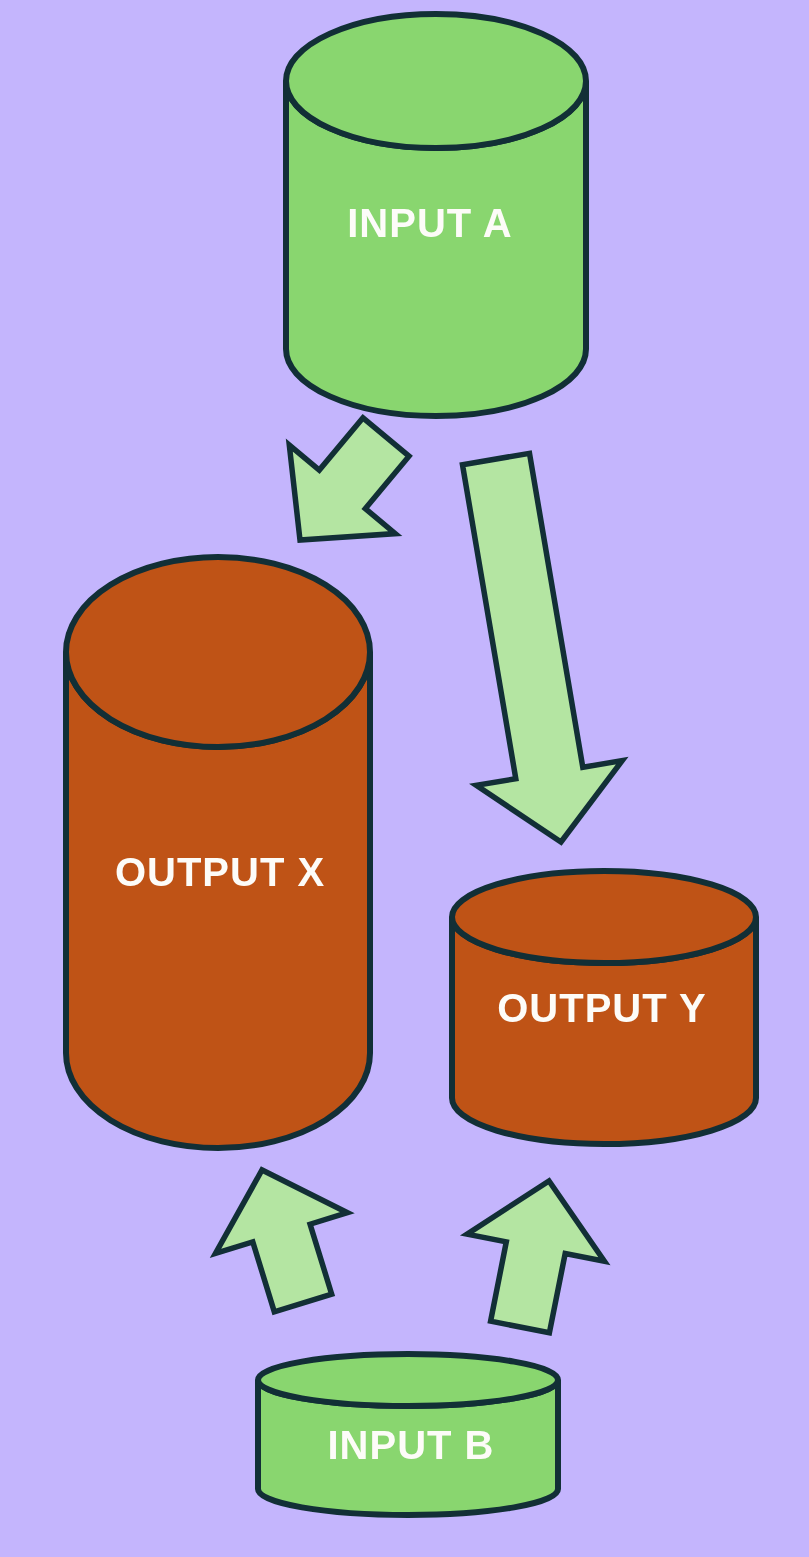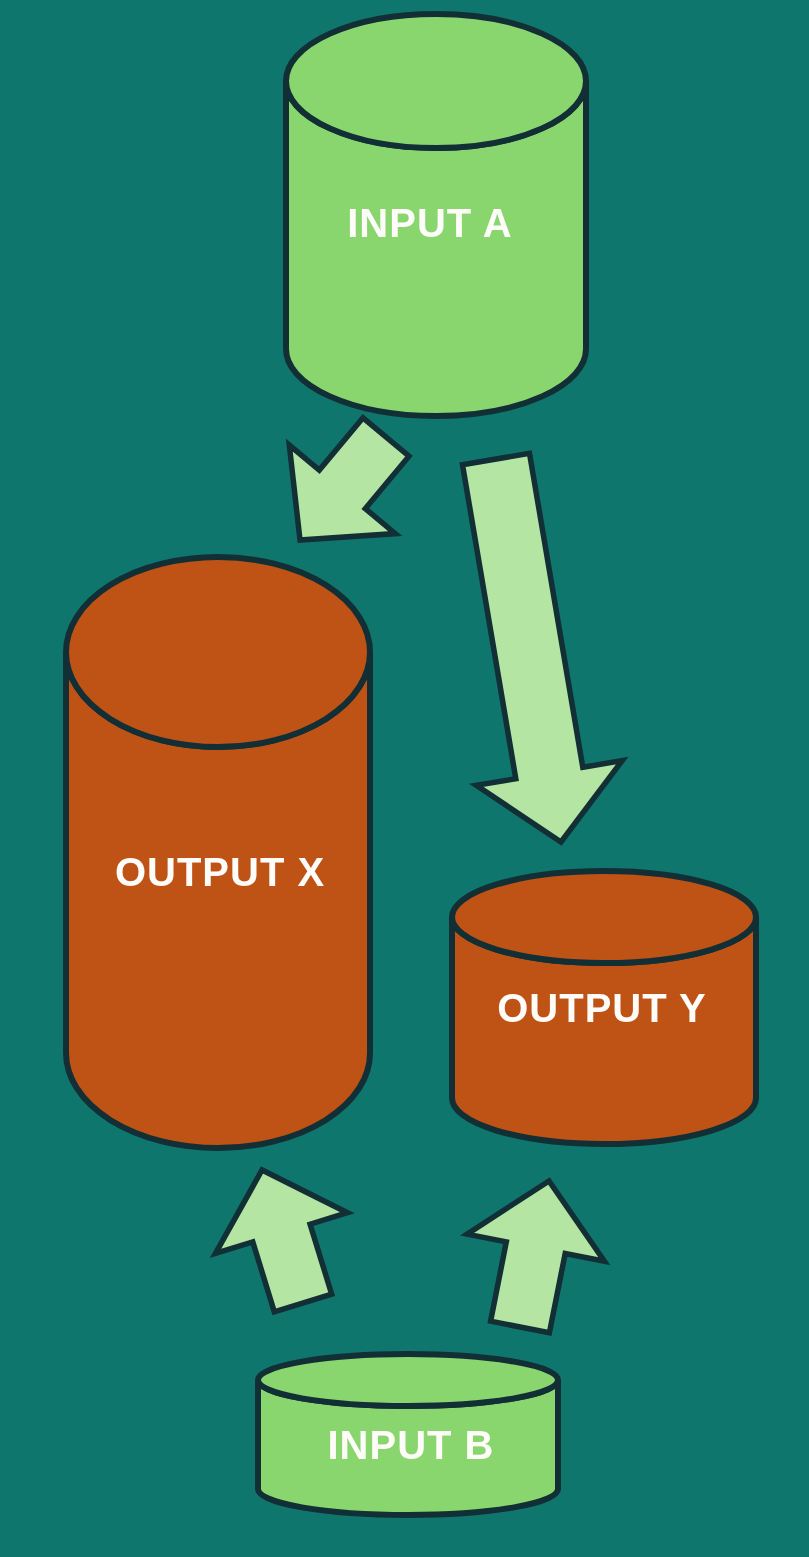--- a/index.html
+++ b/index.html
@@ -1,21 +1,21 @@
 <!DOCTYPE html>
 <html><head>
 <meta charset="utf-8">
 <title>Flow Diagram</title>
 <style>
   html,body{margin:0;padding:0;background:#ffffff;}
   .canvas{
     position:relative;
     width:809px;
     height:1557px;
-    background:#0f766e;
+    background:#c4b5fd;
     overflow:hidden;
     font-family:"Liberation Sans", sans-serif;
   }
   .canvas svg{position:absolute;inset:0;display:block;}
   .cyl-label{
     font-family:"Liberation Sans", sans-serif;
     font-weight:700;
     font-size:40px;
     letter-spacing:1px;
   }

